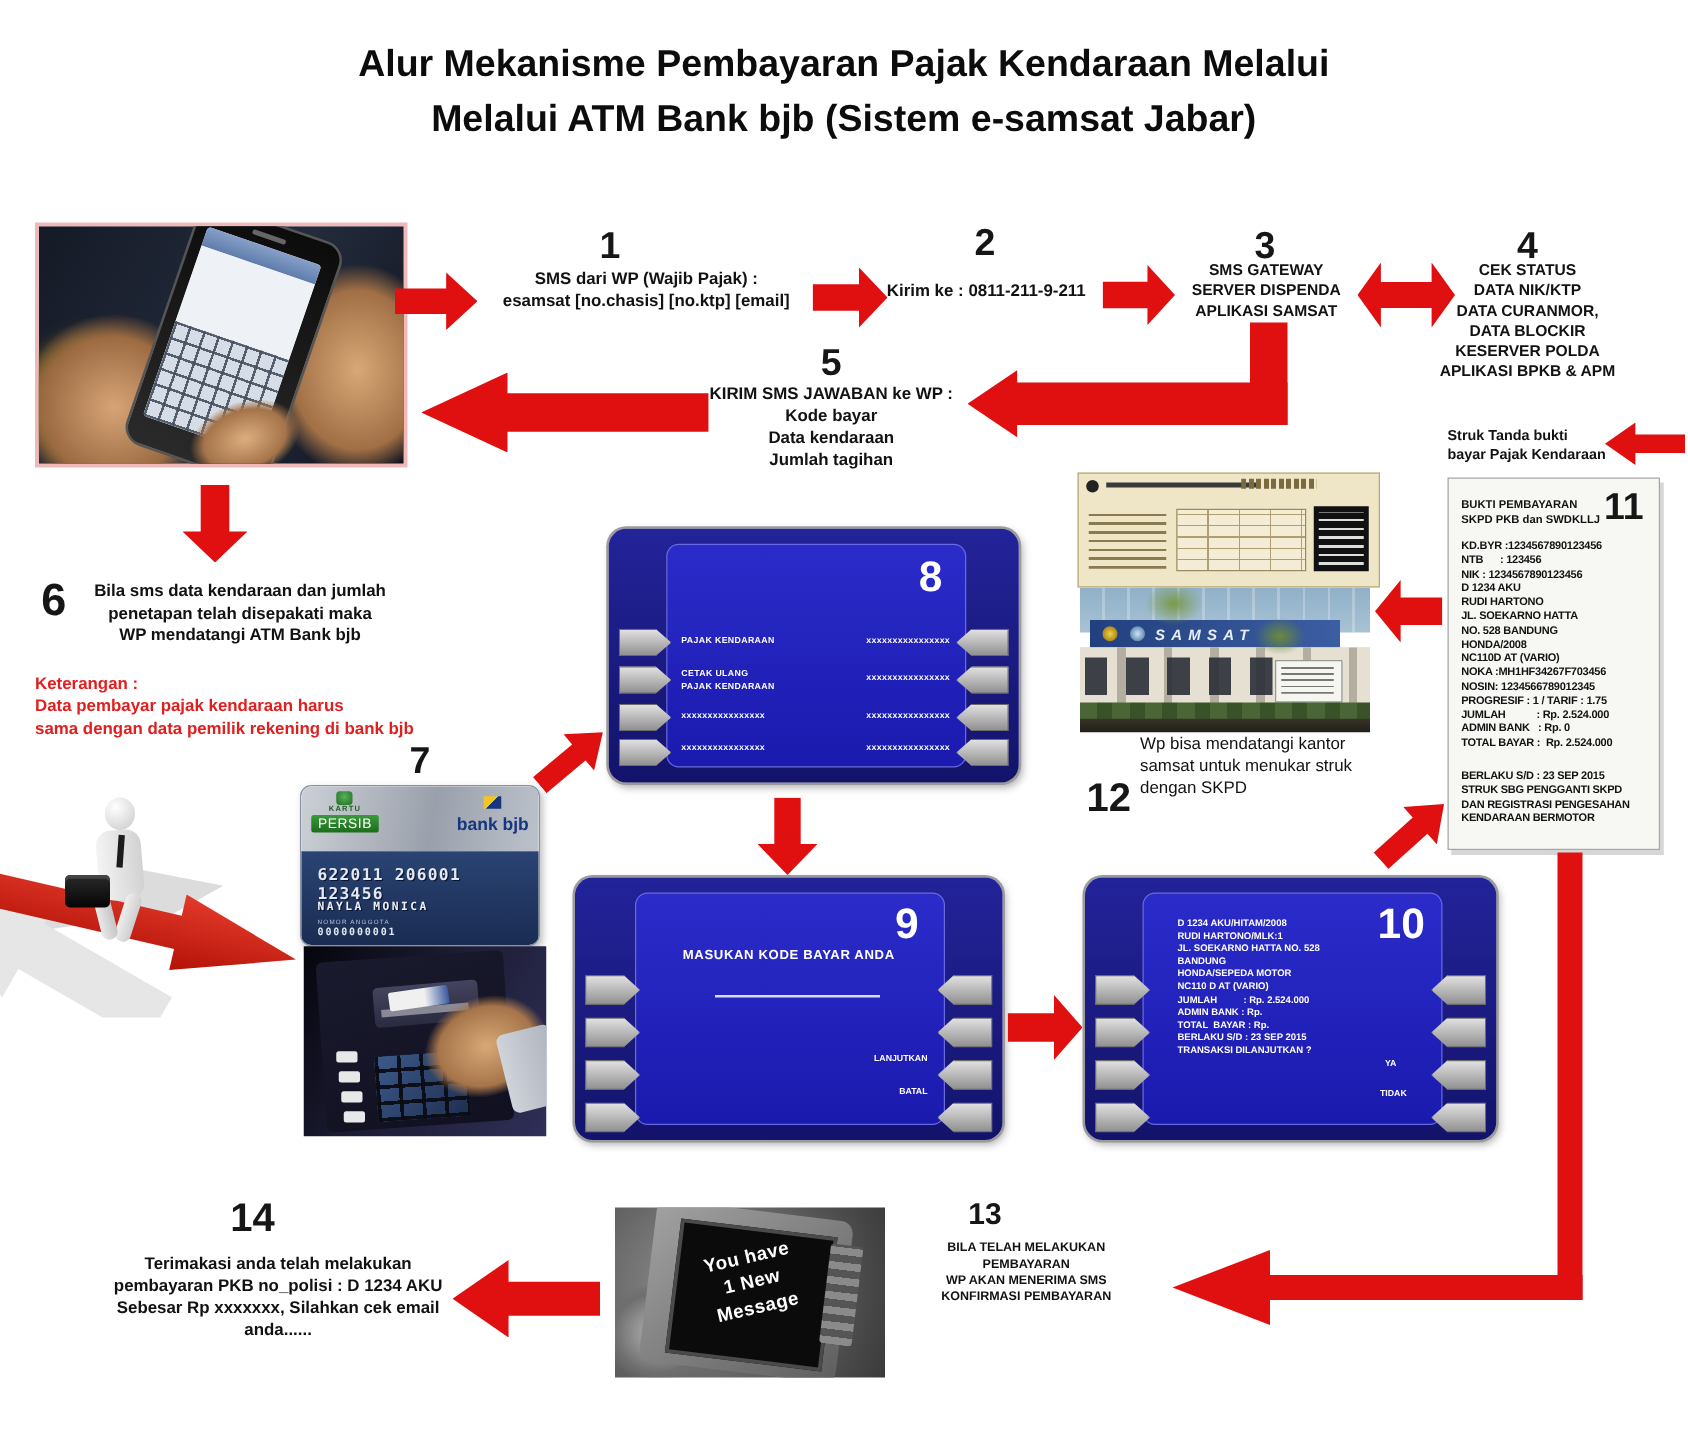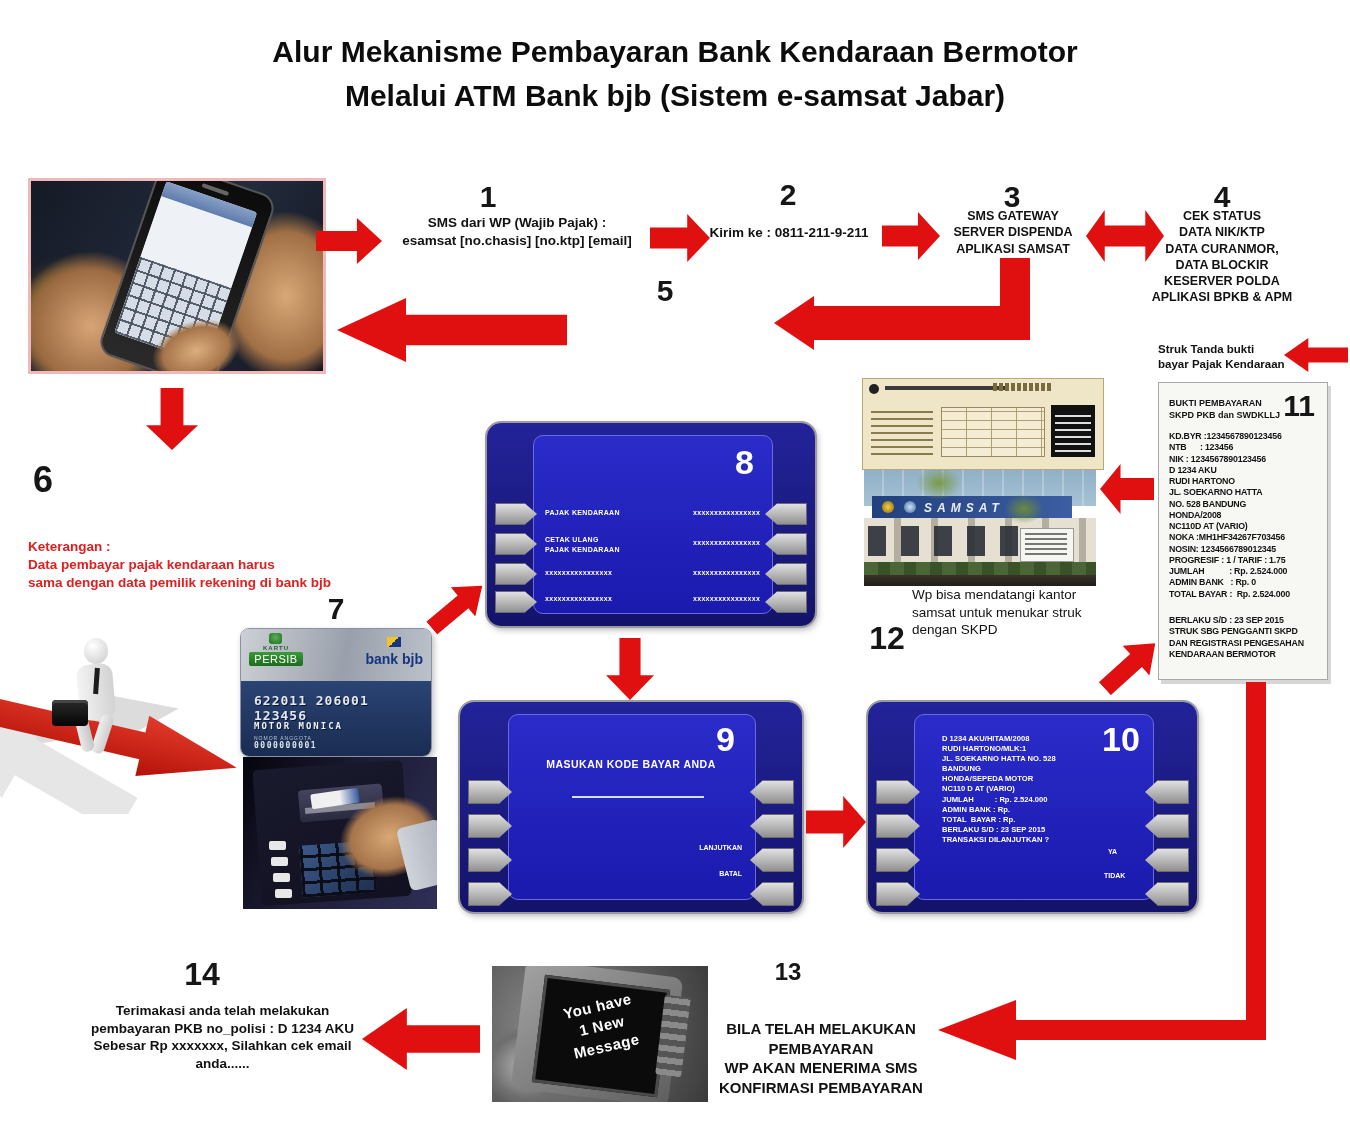--- a/index.html
+++ b/index.html
@@ -28,21 +28,21 @@
   .kb.pl{clip-path:polygon(100% 0,30% 0,0 50%,30% 100%,100% 100%)}
   .receipt{background:#f7f7f4;border:1px solid #a8a8a8;box-shadow:3px 4px 0 #d6d6d6}
   .photo{overflow:hidden}
 </style>
 </head>
 <body>
 
 <div class="stage">
 
   <div class="abs" style="left:0;top:30px;width:1350px;text-align:center;font-weight:700;font-size:30px;line-height:1.45;color:#0c0c0c">
-    <div>Alur Mekanisme Pembayaran Bank Kendaraan Bermotor</div>
+    <div>Alur Mekanisme Pembayaran Pajak Kendaraan Melalui</div>
     <div>Melalui ATM Bank bjb (Sistem e-samsat Jabar)</div>
   </div>
 
   <div class="abs photo" style="left:28px;top:178px;width:292px;height:190px;border:3px solid #efb9b9;background:linear-gradient(120deg,#151a26,#232b3c 55%,#10141e)">
     <div class="abs" style="left:-20px;top:80px;width:120px;height:120px;background:radial-gradient(closest-side,#c9a24c,#7a6322 70%,transparent);filter:blur(6px)"></div>
     <div class="abs" style="left:-15px;top:70px;width:150px;height:150px;background:radial-gradient(closest-side,#d6a476,#9c6b42 75%,transparent);border-radius:50%"></div>
     <div class="abs" style="left:185px;top:30px;width:140px;height:170px;background:radial-gradient(closest-side,#d9a877,#a06f45 75%,transparent);border-radius:50%"></div>
     <div class="abs" style="left:95px;top:-8px;width:118px;height:200px;background:linear-gradient(180deg,#0c0c0c,#2a2a2a);border:2px solid #555;border-radius:16px;transform:rotate(19deg)">
       <div class="abs" style="left:44px;top:8px;width:28px;height:4px;background:#666;border-radius:2px"></div>
       <div class="abs" style="left:9px;top:18px;width:96px;height:160px;background:#dfe5ec;border-radius:3px;overflow:hidden">
@@ -80,26 +80,33 @@
 DATA CURANMOR,
 DATA BLOCKIR
 KESERVER POLDA
 APLIKASI BPKB &amp; APM</div>
 
   <div class="abs red" style="left:1000px;top:258px;width:30px;height:82px"></div>
   <div class="abs red" style="left:812px;top:306px;width:218px;height:34px"></div>
   <div class="abs red tri-l" style="left:774px;top:296px;width:40px;height:54px"></div>
 
   <div class="abs num" style="left:645px;top:276px;width:40px;font-size:30px">5</div>
+  <div class="abs lbl pre" style="left:540px;top:306px;width:250px;font-size:13.5px">KIRIM SMS JAWABAN ke WP :
+Kode bayar
+Data kendaraan
+Jumlah tagihan</div>
 
   <div class="abs red ar-l2" style="left:337px;top:298px;width:230px;height:64px"></div>
 
   <div class="abs red ar-d" style="left:146px;top:388px;width:52px;height:62px"></div>
 
   <div class="abs num" style="left:24px;top:462px;width:38px;font-size:36px">6</div>
+  <div class="abs lbl pre" style="left:56px;top:464px;width:272px;font-size:13.5px">Bila sms data kendaraan dan jumlah
+penetapan telah disepakati maka
+WP mendatangi ATM Bank bjb</div>
   <div class="abs pre" style="left:28px;top:538px;width:335px;font-size:13.5px;font-weight:700;color:#e02020;line-height:1.32;text-align:left">Keterangan :
 Data pembayar pajak kendaraan harus
 sama dengan data pemilik rekening di bank bjb</div>
 
   <div class="abs num" style="left:318px;top:594px;width:36px;font-size:30px">7</div>
 
   <div class="abs photo" style="left:0;top:616px;width:238px;height:198px">
     <div class="abs gray ar-r" style="left:-30px;top:80px;width:210px;height:58px;transform:rotate(-9deg);background:#dcdcdc"></div>
     <div class="abs ar-l" style="left:-50px;top:105px;width:190px;height:95px;transform:rotate(30deg);background:#e6e6e6"></div>
     <div class="abs ar-r" style="left:-15px;top:92px;width:255px;height:62px;transform:rotate(13deg);background:linear-gradient(180deg,#e23a2a,#b41208)"></div>
@@ -113,21 +120,21 @@
 
   <div class="abs photo" style="left:240px;top:628px;width:190px;height:127px;border-radius:9px;border:1px solid #8892a2;box-shadow:2px 3px 6px rgba(0,0,0,.25)">
     <div class="abs" style="left:0;top:0;width:190px;height:52px;background:linear-gradient(100deg,#ccd0d6,#9aa0ab 55%,#bcc2cb)"></div>
     <div class="abs" style="left:0;top:52px;width:190px;height:75px;background:linear-gradient(180deg,#2a4473,#1a2c52)"></div>
     <div class="abs" style="left:28px;top:4px;width:13px;height:11px;background:radial-gradient(circle at 50% 40%,#58b058,#1e6e1e);border-radius:3px"></div>
     <div class="abs" style="left:10px;top:16px;width:50px;font-size:6px;font-weight:700;color:#1e5e1e;text-align:center;letter-spacing:1px">KARTU</div>
     <div class="abs" style="left:8px;top:23px;width:54px;font-size:11px;font-weight:400;color:#fff;background:linear-gradient(180deg,#3a9a3a,#1c6c1c);text-align:center;border-radius:2px;padding:1px 0;letter-spacing:.5px">PERSIB</div>
     <div class="abs" style="left:146px;top:8px;width:14px;height:10px;background:linear-gradient(135deg,#f4c522 50%,#16357f 50%)"></div>
     <div class="abs" style="left:100px;top:22px;width:82px;font-size:14px;font-weight:700;color:#16357f;text-align:right">bank bjb</div>
     <div class="abs" style="left:13px;top:64px;width:175px;font-family:'DejaVu Sans Mono',monospace;font-size:13px;font-weight:700;color:#e3e9f2;letter-spacing:1px;text-shadow:1px 1px 0 #0a1530">622011 206001 123456</div>
-    <div class="abs" style="left:13px;top:92px;width:160px;font-family:'DejaVu Sans Mono',monospace;font-size:9px;font-weight:700;color:#eef2f8;letter-spacing:2px;text-shadow:1px 1px 0 #0a1530">MOTOR MONICA</div>
+    <div class="abs" style="left:13px;top:92px;width:160px;font-family:'DejaVu Sans Mono',monospace;font-size:9px;font-weight:700;color:#eef2f8;letter-spacing:2px;text-shadow:1px 1px 0 #0a1530">NAYLA MONICA</div>
     <div class="abs" style="left:13px;top:106px;width:100px;font-size:5px;color:#b9c4d6;letter-spacing:1px">NOMOR ANGGOTA</div>
     <div class="abs" style="left:13px;top:112px;width:120px;font-family:'DejaVu Sans Mono',monospace;font-size:8px;font-weight:700;color:#dfe6f0;letter-spacing:1.5px">0000000001</div>
   </div>
 
   <div class="abs photo" style="left:243px;top:757px;width:194px;height:152px;background:linear-gradient(120deg,#05050d,#1c1c34 45%,#2f2f58)">
     <div class="abs" style="left:14px;top:8px;width:150px;height:136px;background:linear-gradient(160deg,#1a1a2e,#101020);border-radius:5px;transform:rotate(-4deg)"></div>
     <div class="abs" style="left:26px;top:84px;width:17px;height:9px;background:#e8e8e8;border-radius:2px"></div>
     <div class="abs" style="left:28px;top:100px;width:17px;height:9px;background:#e8e8e8;border-radius:2px"></div>
     <div class="abs" style="left:30px;top:116px;width:17px;height:9px;background:#e8e8e8;border-radius:2px"></div>
     <div class="abs" style="left:32px;top:132px;width:17px;height:9px;background:#e8e8e8;border-radius:2px"></div>
@@ -272,21 +279,21 @@
 STRUK SBG PENGGANTI SKPD
 DAN REGISTRASI PENGESAHAN
 KENDARAAN BERMOTOR</div>
   </div>
 
   <div class="abs red" style="left:1246px;top:682px;width:20px;height:358px"></div>
   <div class="abs red" style="left:1014px;top:1020px;width:252px;height:20px"></div>
   <div class="abs red tri-l" style="left:938px;top:1000px;width:78px;height:60px"></div>
 
   <div class="abs num" style="left:764px;top:960px;width:48px;font-size:24px">13</div>
-  <div class="abs lbl pre" style="left:698px;top:1019px;width:246px;font-size:15px">BILA TELAH MELAKUKAN
+  <div class="abs lbl pre" style="left:698px;top:992px;width:246px;font-size:10px">BILA TELAH MELAKUKAN
 PEMBAYARAN
 WP AKAN MENERIMA SMS
 KONFIRMASI PEMBAYARAN</div>
 
   <div class="abs photo" style="left:492px;top:966px;width:216px;height:136px;background:radial-gradient(circle at 30% 45%,#909090,#555 65%,#3a3a3a)">
     <div class="abs" style="left:-10px;top:60px;width:90px;height:80px;background:radial-gradient(closest-side,#b9b9b9,#6e6e6e 80%,transparent);border-radius:50%"></div>
     <div class="abs" style="left:26px;top:2px;width:158px;height:130px;background:linear-gradient(135deg,#a2a2a2,#5e5e5e);border-radius:10px;transform:rotate(7deg)"></div>
     <div class="abs" style="left:46px;top:16px;width:120px;height:102px;background:#0b0b0b;border:3px solid #4a4a4a;transform:rotate(7deg)"></div>
     <div class="abs pre" style="left:58px;top:30px;width:104px;color:#fff;font-weight:700;font-size:15px;line-height:1.35;text-align:center;transform:rotate(-13deg);letter-spacing:.5px">You have
 1 New

